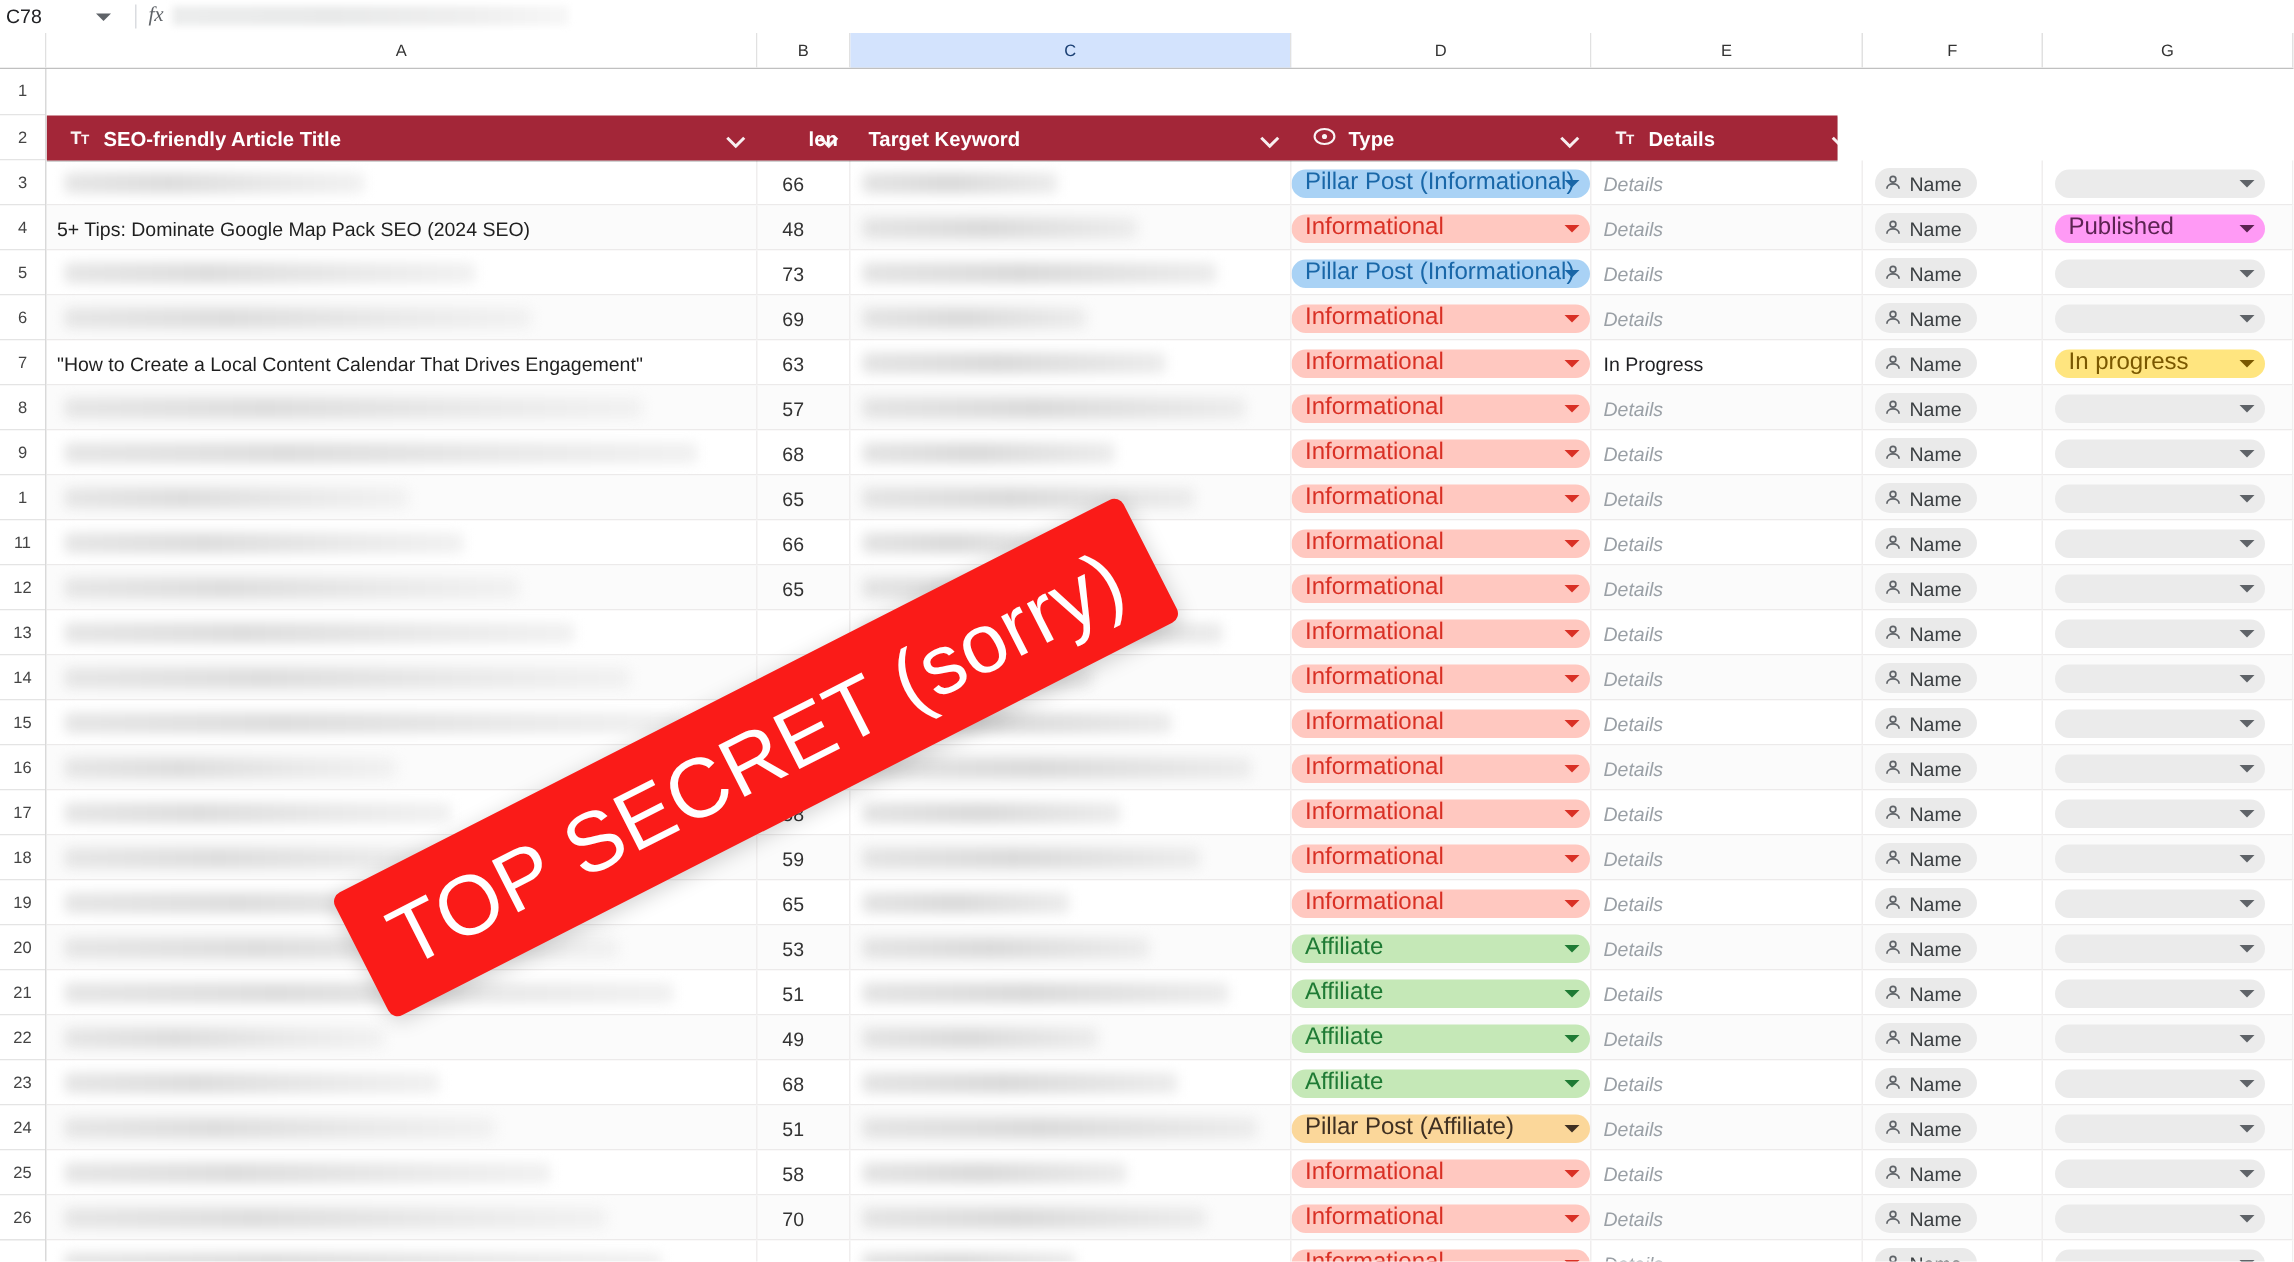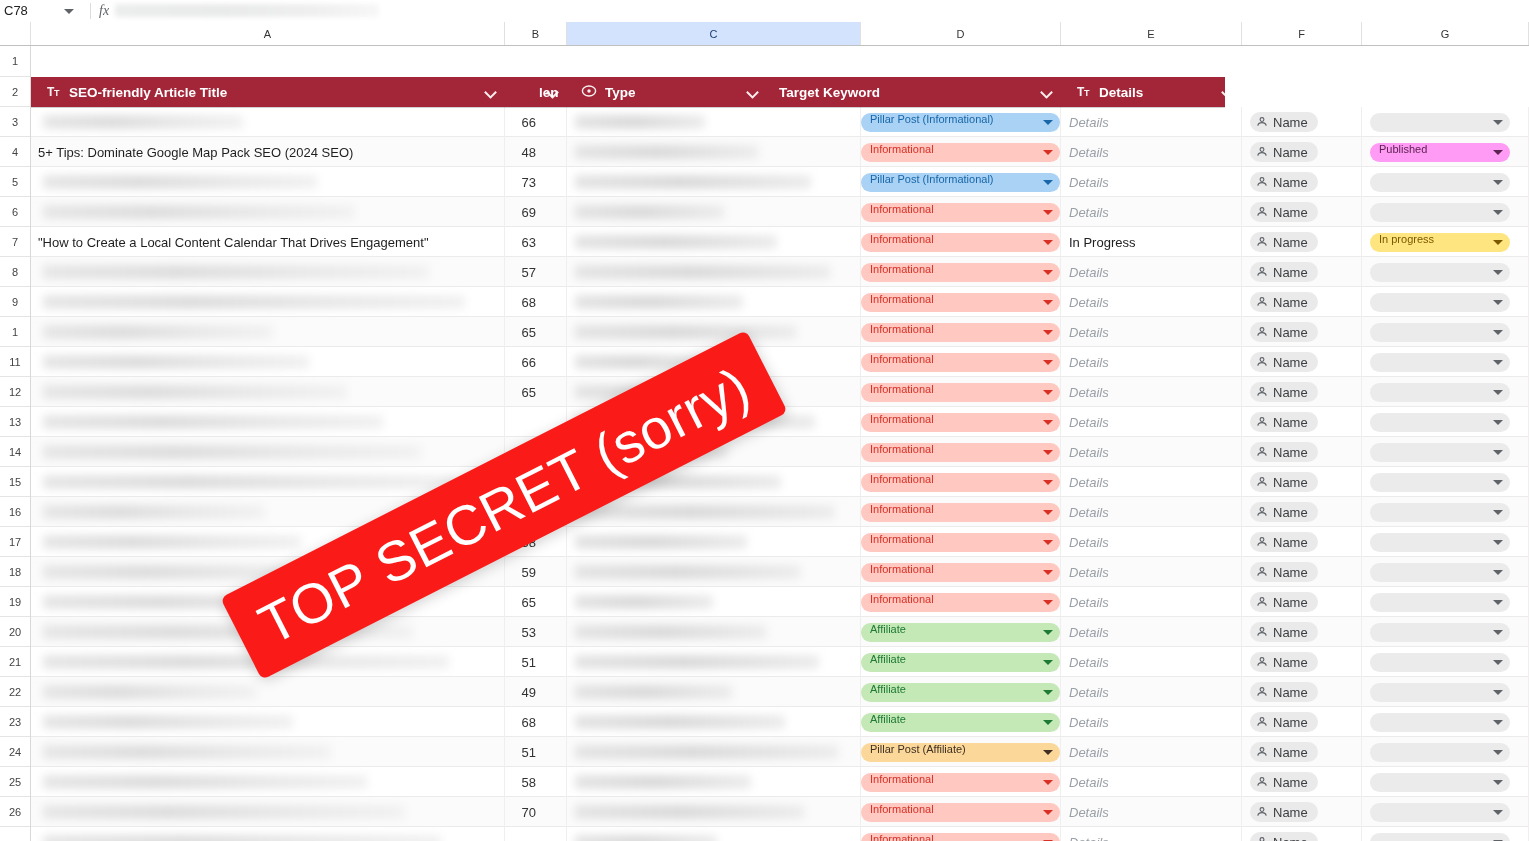--- a/index.html
+++ b/index.html
@@ -211,21 +211,21 @@
   .blur-bar.kwbar {
     background: linear-gradient(90deg, #e4e4e4 0%, #dadada 45%, #ececec 100%);
   }
 
   
   .chip {
     height: 19px;
     border-radius: 10px;
     display: flex; align-items: flex-start;
     padding: 0 6px 0 9px;
-    font-size: 11px;
+    font-size: 16px;
     white-space: nowrap;
     position: relative;
   }
   .chip-caret {
     position: absolute; right: 7px; top: 7px;
     width: 0; height: 0;
     border-left: 5px solid transparent;
     border-right: 5px solid transparent;
     border-top: 5.5px solid currentColor;
   }
@@ -361,34 +361,34 @@
           <span class="th-icon">
             <span style="font-size:12px;font-weight:bold;letter-spacing:-.5px;">T<span style="font-size:9px;">T</span></span>
           </span>
           <span class="th-label">SEO-friendly Article Title</span>
           <span class="th-caret"></span>
         </div>
         <div class="th" style="width: 62px; padding-left: 34px;">
           <span class="th-label">len</span>
           <span class="th-caret"></span>
         </div>
+        <div class="th" style="width: 294px; padding-left: 12px;">
+          <span class="th-label">Target Keyword</span>
+          <span class="th-caret"></span>
+        </div>
         <div class="th" style="width: 200px; padding-left: 12px;">
           <span class="th-icon">
             <span><svg width="16" height="16" viewBox="0 0 16 16">
                 <ellipse cx="8" cy="8" rx="6.6" ry="5" fill="none" stroke="#ffffff" stroke-width="1.4"></ellipse>
                 <circle cx="8" cy="8" r="1.7" fill="#ffffff"></circle>
               </svg></span>
           </span>
           <span class="th-label">Type</span>
           <span class="th-caret"></span>
         </div>
-        <div class="th" style="width: 294px; padding-left: 12px;">
-          <span class="th-label">Target Keyword</span>
-          <span class="th-caret"></span>
-        </div>
         <div class="th" style="width: 181px; padding-left: 12px;">
           <span class="th-icon">
             <span style="font-size:12px;font-weight:bold;letter-spacing:-.5px;">T<span style="font-size:9px;">T</span></span>
           </span>
           <span class="th-label">Details</span>
           <span class="th-caret"></span>
         </div>
         <div class="th" style="width: 120px; padding-left: 12px;">
           <span class="th-icon">
             <span><svg width="15" height="15" viewBox="0 0 15 15">

